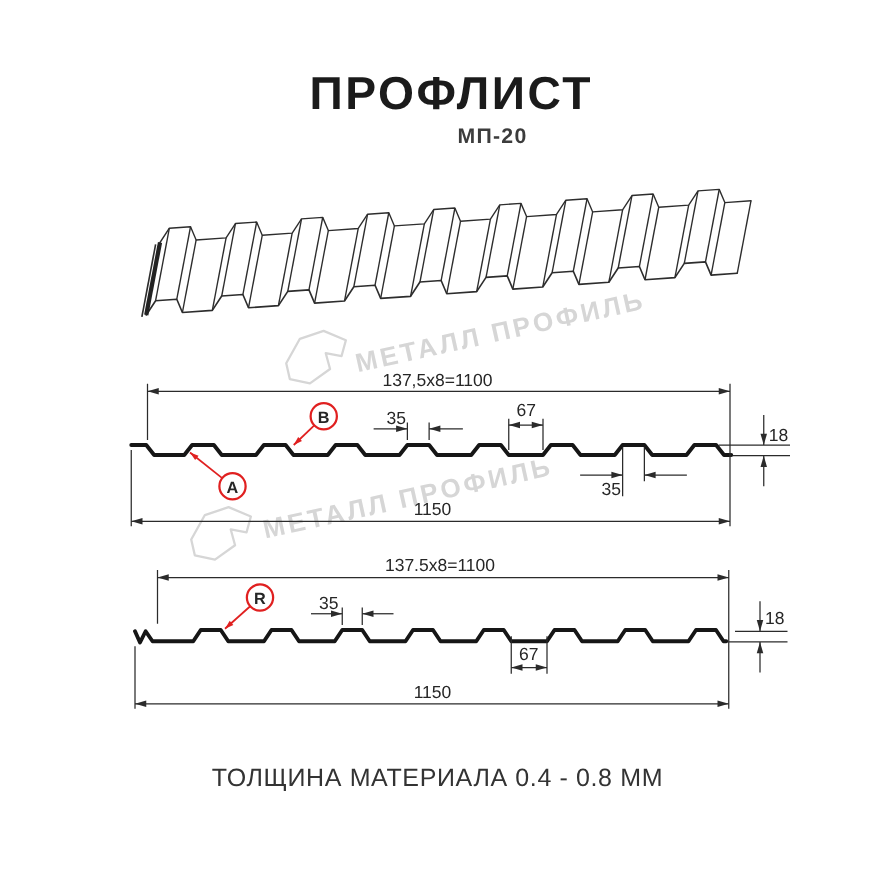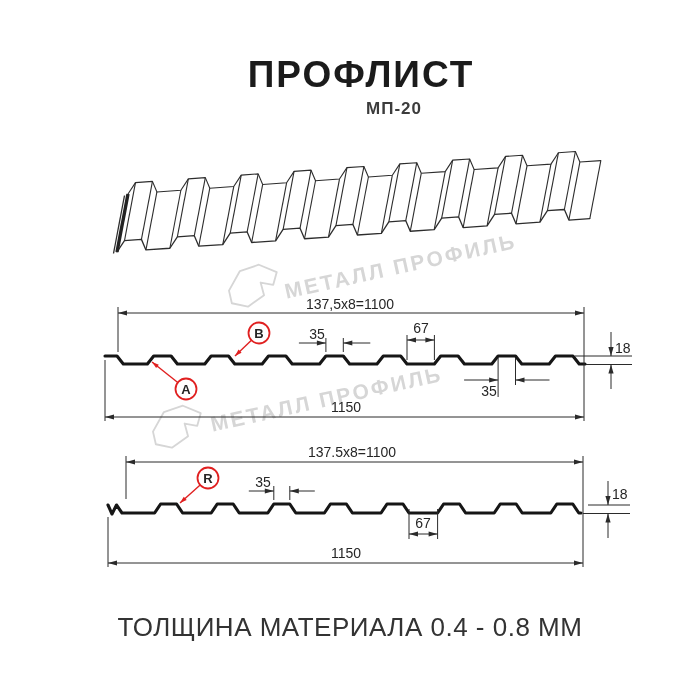--- a/index.html
+++ b/index.html
@@ -3,21 +3,21 @@
 <meta charset="utf-8">
 <style>
   html,body{margin:0;padding:0;background:#ffffff;}
   .canvas{position:relative;width:700px;height:700px;background:#ffffff;overflow:hidden;
           font-family:"Liberation Sans",sans-serif;}
   .title{position:absolute;left:0;top:54px;width:700px;text-align:center;
          font-size:37px;font-weight:800;letter-spacing:2px;color:#1b1b1b;padding-left:11px;}
   .subtitle{position:absolute;left:0;top:99px;width:700px;text-align:center;
          font-size:17px;font-weight:700;letter-spacing:1px;color:#3c3c3c;margin-left:44px;}
   .footer{position:absolute;left:0;top:612px;width:700px;text-align:center;
-         font-size:26px;font-weight:500;letter-spacing:.5px;color:#333333;}
+         font-size:20px;font-weight:500;letter-spacing:.5px;color:#333333;}
   .wm-text{position:absolute;white-space:nowrap;font-size:21px;font-weight:800;
          letter-spacing:2.5px;color:#d6d6d6;transform:rotate(-12.5deg);transform-origin:0 50%;}
   .wm1{left:285px;top:280px;}
   .wm2{left:211px;top:413px;}
   .wm-logo{position:absolute;}
   .logo1{left:227px;top:263px;}
   .logo2{left:151px;top:404px;}
   #drawing{position:absolute;left:0;top:0;}
   #drawing text{font-family:"Liberation Sans",sans-serif;font-size:14px;fill:#262626;}
   #drawing text.red-label{font-size:13px;font-weight:bold;}

